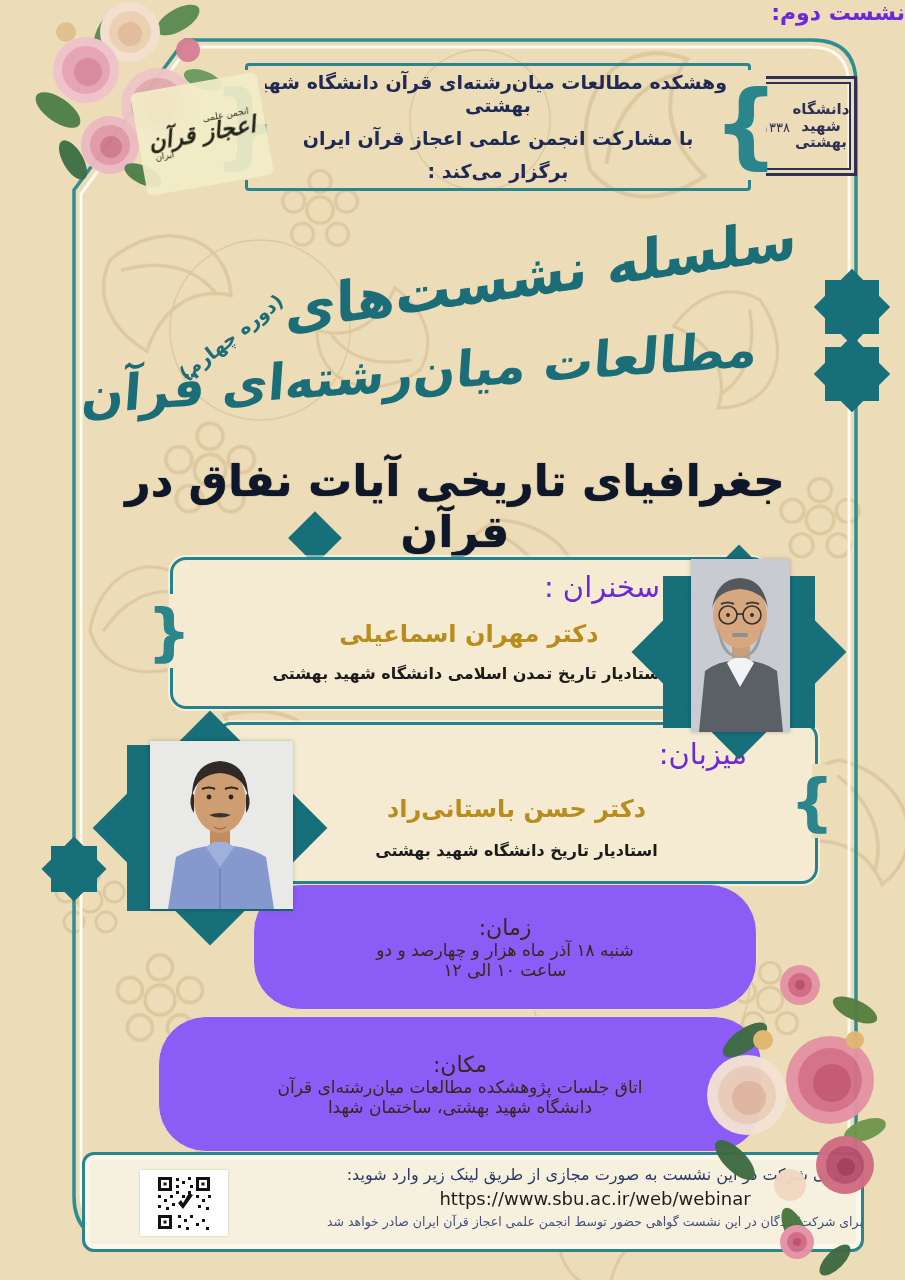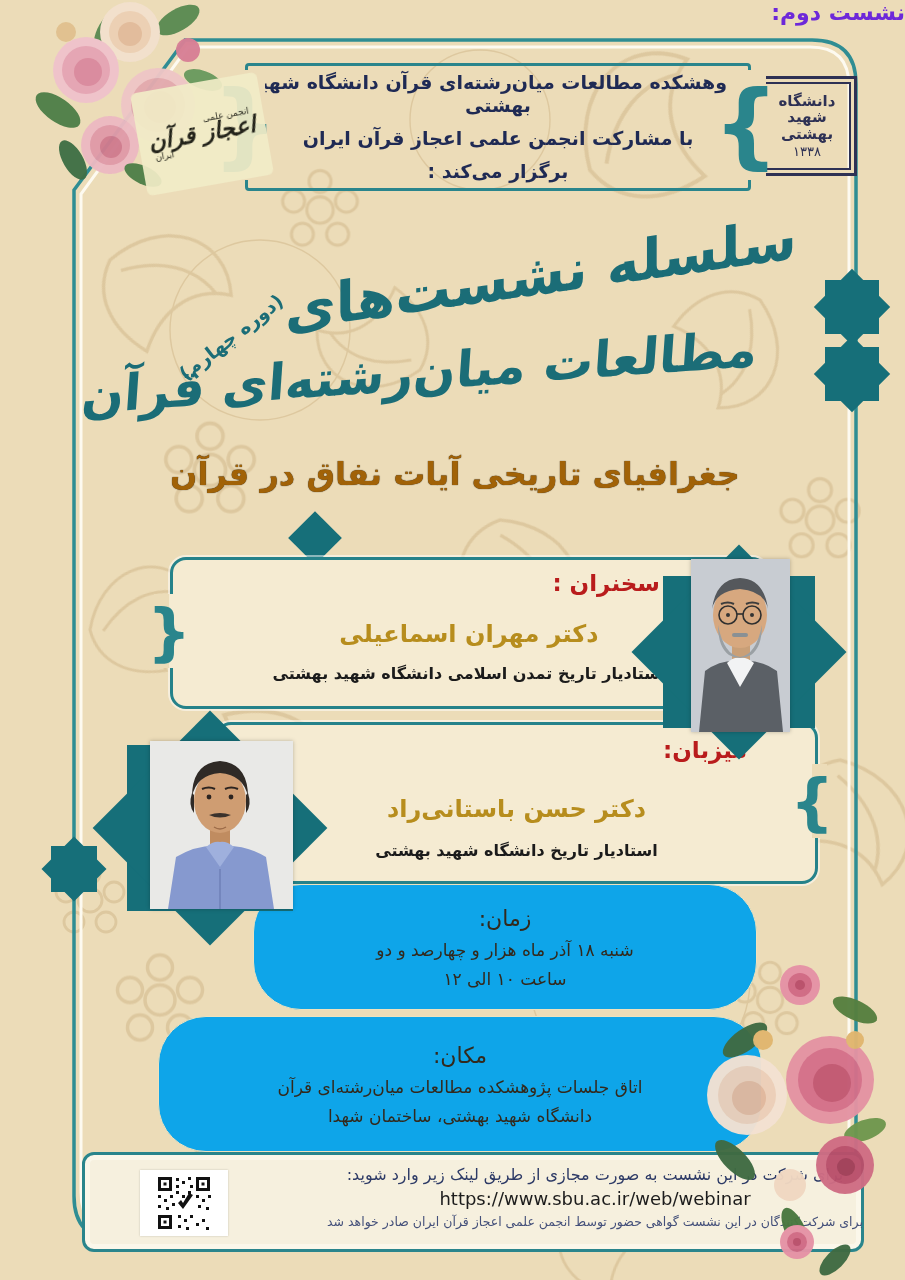--- a/index.html
+++ b/index.html
@@ -20,51 +20,51 @@
   
   .headerbox{position:absolute;left:245px;top:63px;width:500px;height:122px;border:3px solid #2a858c;border-radius:4px;z-index:3;
     display:flex;flex-direction:column;justify-content:center;gap:9px;text-align:center;}
   .headerbox .l{font-size:19px;font-weight:bold;color:#1f2a54;line-height:1.25;}
   .bracket{position:absolute;z-index:4;display:flex;align-items:center;justify-content:center;
     color:#2a858c;font-weight:bold;font-family:"DejaVu Sans",sans-serif;}
 
   
   .sbu-logo{position:absolute;left:757px;top:76px;width:94px;height:94px;z-index:3;
     border:3px solid #2e3154;box-shadow:inset 0 0 0 3px #ecdcb8, inset 0 0 0 5px #2e3154;
-    display:flex;flex-direction:column;align-items:center;justify-content:center;text-align:center;}
+    display:flex;align-items:center;justify-content:center;text-align:center;}
   .sbu-logo .t{font-size:15px;font-weight:bold;color:#2e3154;line-height:1.1;width:62px;}
   .sbu-logo .y{font-size:13px;color:#2e3154;margin-top:2px;}
   .ijaz-logo{position:absolute;left:138px;top:82px;width:128px;height:104px;z-index:7;
     background:rgba(241,236,199,0.92);border-radius:6px;transform:rotate(-10deg);
     display:flex;flex-direction:column;align-items:center;justify-content:center;}
   .ijaz-logo .sub{font-size:9px;color:#2b2b20;align-self:flex-start;margin-right:14px;margin-bottom:-4px;}
   .ijaz-logo .main{font-size:23px;font-weight:bold;font-style:italic;color:#23231a;}
   .ijaz-logo .sub2{font-size:9px;color:#2b2b20;align-self:flex-end;margin-left:14px;margin-top:-2px;}
 
   
   .callig{position:absolute;color:#1b6d77;font-weight:bold;z-index:3;white-space:nowrap;}
   .callig1{right:108px;top:206px;font-size:56px;transform:rotate(-8deg) skewX(-8deg);transform-origin:right center;}
   .callig2{right:148px;top:320px;font-size:50px;transform:rotate(-4deg) skewX(-8deg);transform-origin:right center;}
   .period{left:168px;top:326px;font-size:19px;transform:rotate(-38deg);}
   .session{right:78px;top:386px;font-size:22px;font-weight:bold;color:#6d28d9;z-index:3;}
 
   .maintitle{position:absolute;left:110px;top:455px;width:690px;text-align:center;z-index:3;
-    font-size:32px;font-weight:bold;color:#a16207;text-shadow:0 0 1px #141414;}
+    font-size:44px;font-weight:bold;color:#0f172a;text-shadow:0 0 1px #141414;}
 
   
   .panel{position:absolute;background:#f5ebd2;border:3px solid #25828a;border-radius:16px;z-index:3;
     box-shadow:0 0 0 2px rgba(255,255,255,0.5);}
-  .panel .heading{position:absolute;font-size:23px;font-weight:bold;color:#b91c1c;}
+  .panel .heading{position:absolute;font-size:29px;font-weight:normal;color:#6d28d9;}
   .panel .pname{position:absolute;width:100%;text-align:center;font-size:24px;font-weight:bold;color:#b78d1d;}
   .panel .paffil{position:absolute;width:100%;text-align:center;font-size:16px;font-weight:bold;color:#1b1b1b;}
   .photo{position:absolute;z-index:5;box-shadow:0 0 4px rgba(0,0,0,0.25);}
 
   
-  .pill{position:absolute;background:#0ea5e9;border:1px solid #efe2bd;border-radius:48px;z-index:3;
-    display:flex;flex-direction:column;justify-content:center;text-align:center;gap:9px;color:#33291c;}
+  .pill{position:absolute;background:#8b5cf6;border:1px solid #efe2bd;border-radius:48px;z-index:3;
+    display:flex;flex-direction:column;justify-content:center;text-align:center;color:#33291c;}
   .pill .ph{font-size:22px;}
   .pill .pt{font-size:17px;}
 
   
   .linkbox{position:absolute;left:82px;top:1152px;width:776px;height:94px;z-index:3;
     background:#f6f0de;border:3px solid #2a858c;border-radius:12px;box-shadow:inset 0 0 0 5px #fbf7ea;}
   .linkbox .col{position:absolute;left:210px;top:8px;width:600px;text-align:center;}
   .linkbox .i1{font-size:16px;color:#2d3a66;margin-top:2px;}
   .linkbox .i2{font-size:18px;color:#1c1c1c;direction:ltr;margin-top:4px;}
   .linkbox .i3{font-size:12.5px;color:#44507a;margin-top:5px;}

